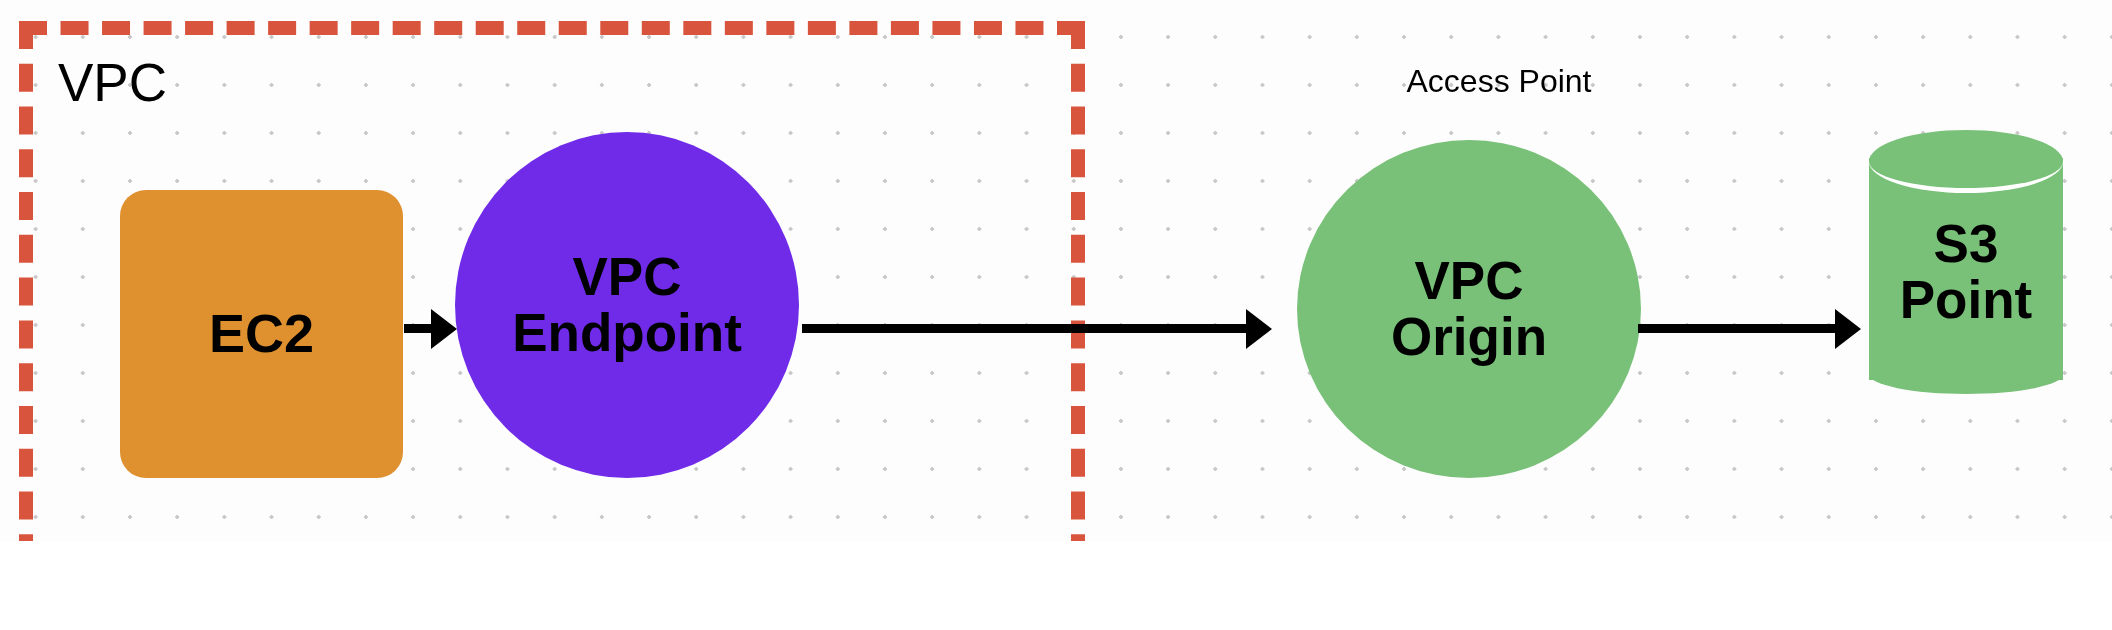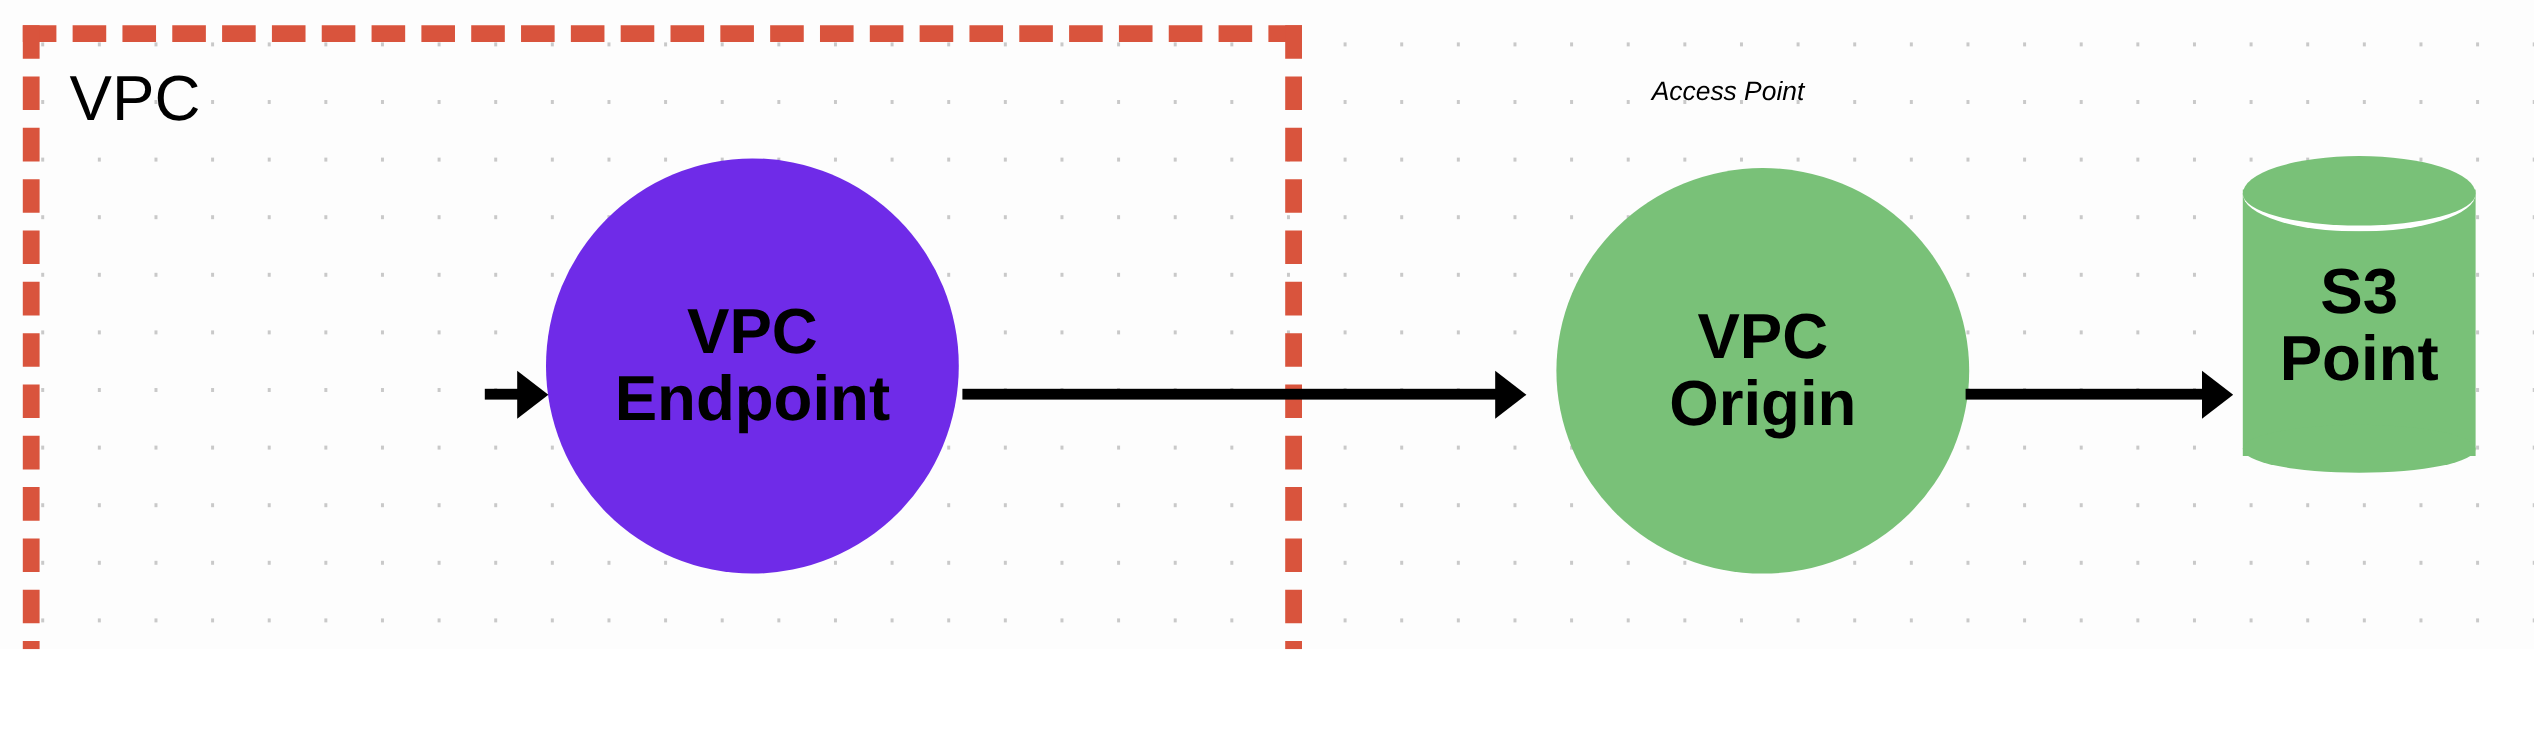--- a/index.html
+++ b/index.html
@@ -101,30 +101,29 @@
     display: flex;
     align-items: center;
     justify-content: center;
     z-index: 2;
   }
   .origin-ellipse .node-label { font-size: 53px; }
 
   
   .access-point-label {
     position: absolute;
-    left: 1340px;
+    left: 1399px;
     top: 63px;
     width: 200px;
     text-align: center;
-    font-size: 22px;
+    font-size: 32px;
     font-weight: 400;
     color: #000000;
     white-space: nowrap;
     z-index: 2;
-    font-style: italic;
   }
 
   
   .s3-cylinder {
     position: absolute;
     left: 1869px;
     top: 130px;
     width: 194px;
     height: 250px;
     z-index: 2;
@@ -197,20 +196,23 @@
   .arrow-origin-s3 { left: 1638px; top: 324px; width: 198px; }
 </style>
 </head>
 <body>
 
 <div id="canvas">
 
   <div class="vpc-boundary"></div>
   <div class="vpc-label">VPC</div>
 
+  <div class="ec2-box">
+    <div class="node-label">EC2</div>
+  </div>
 
   <div class="arrow arrow-ec2-endpoint"></div>
 
   <div class="endpoint-ellipse">
     <div class="node-label">VPC
 Endpoint</div>
   </div>
 
   <div class="arrow arrow-endpoint-origin"></div>
 

